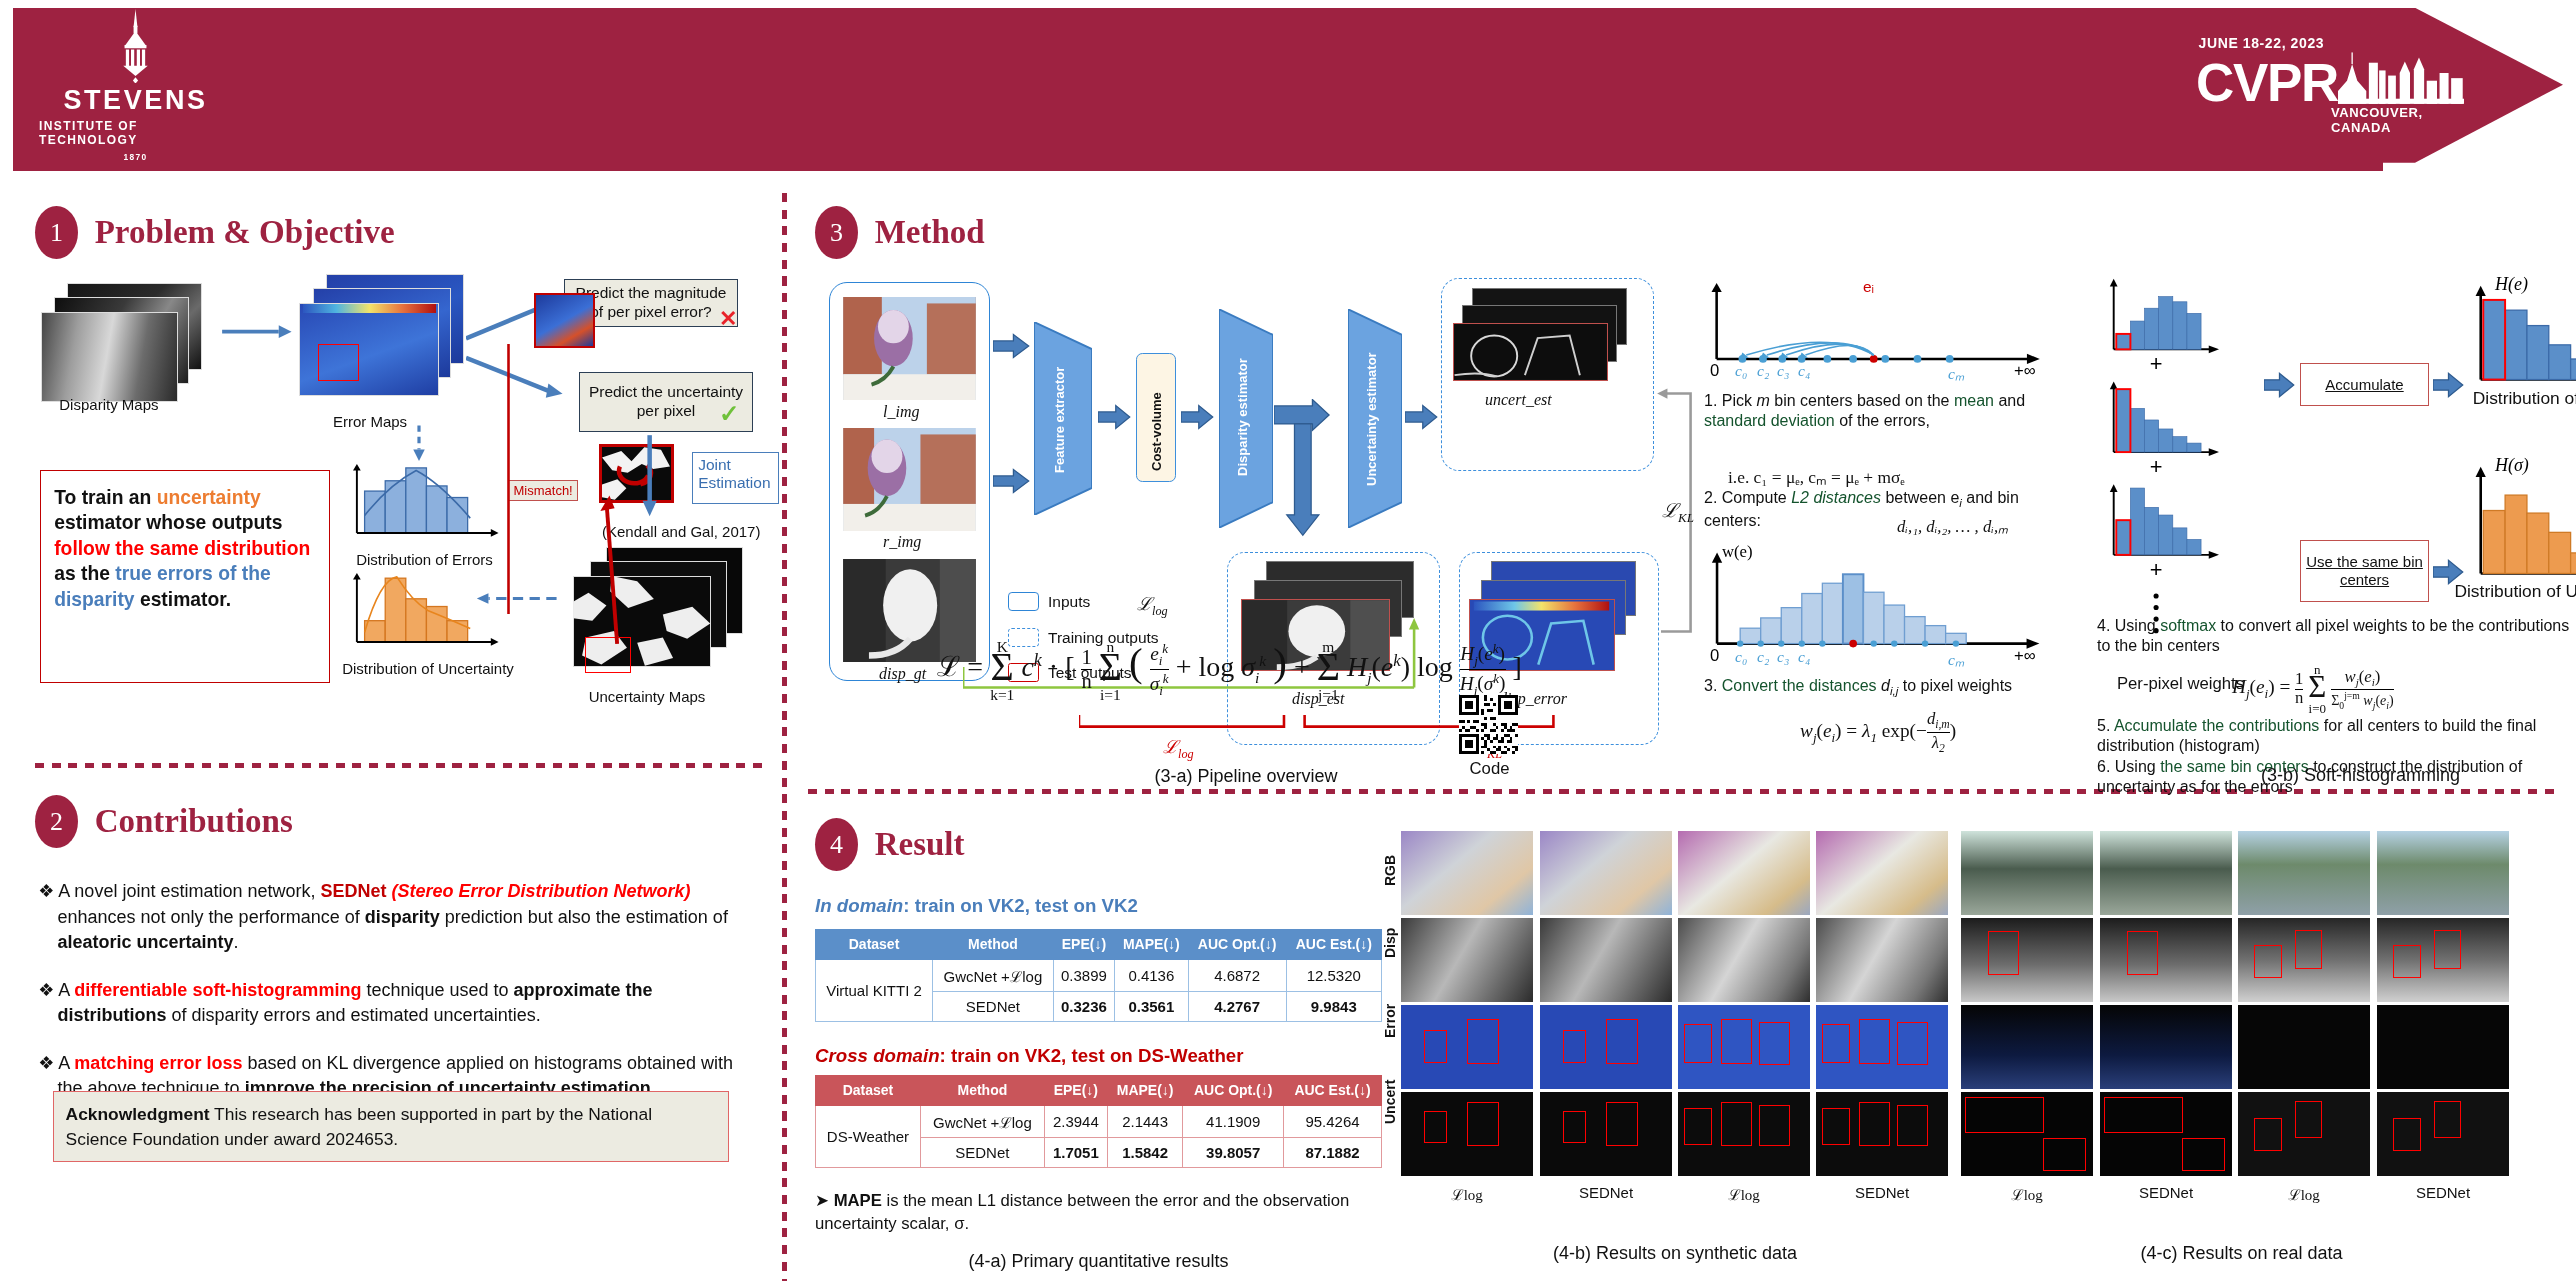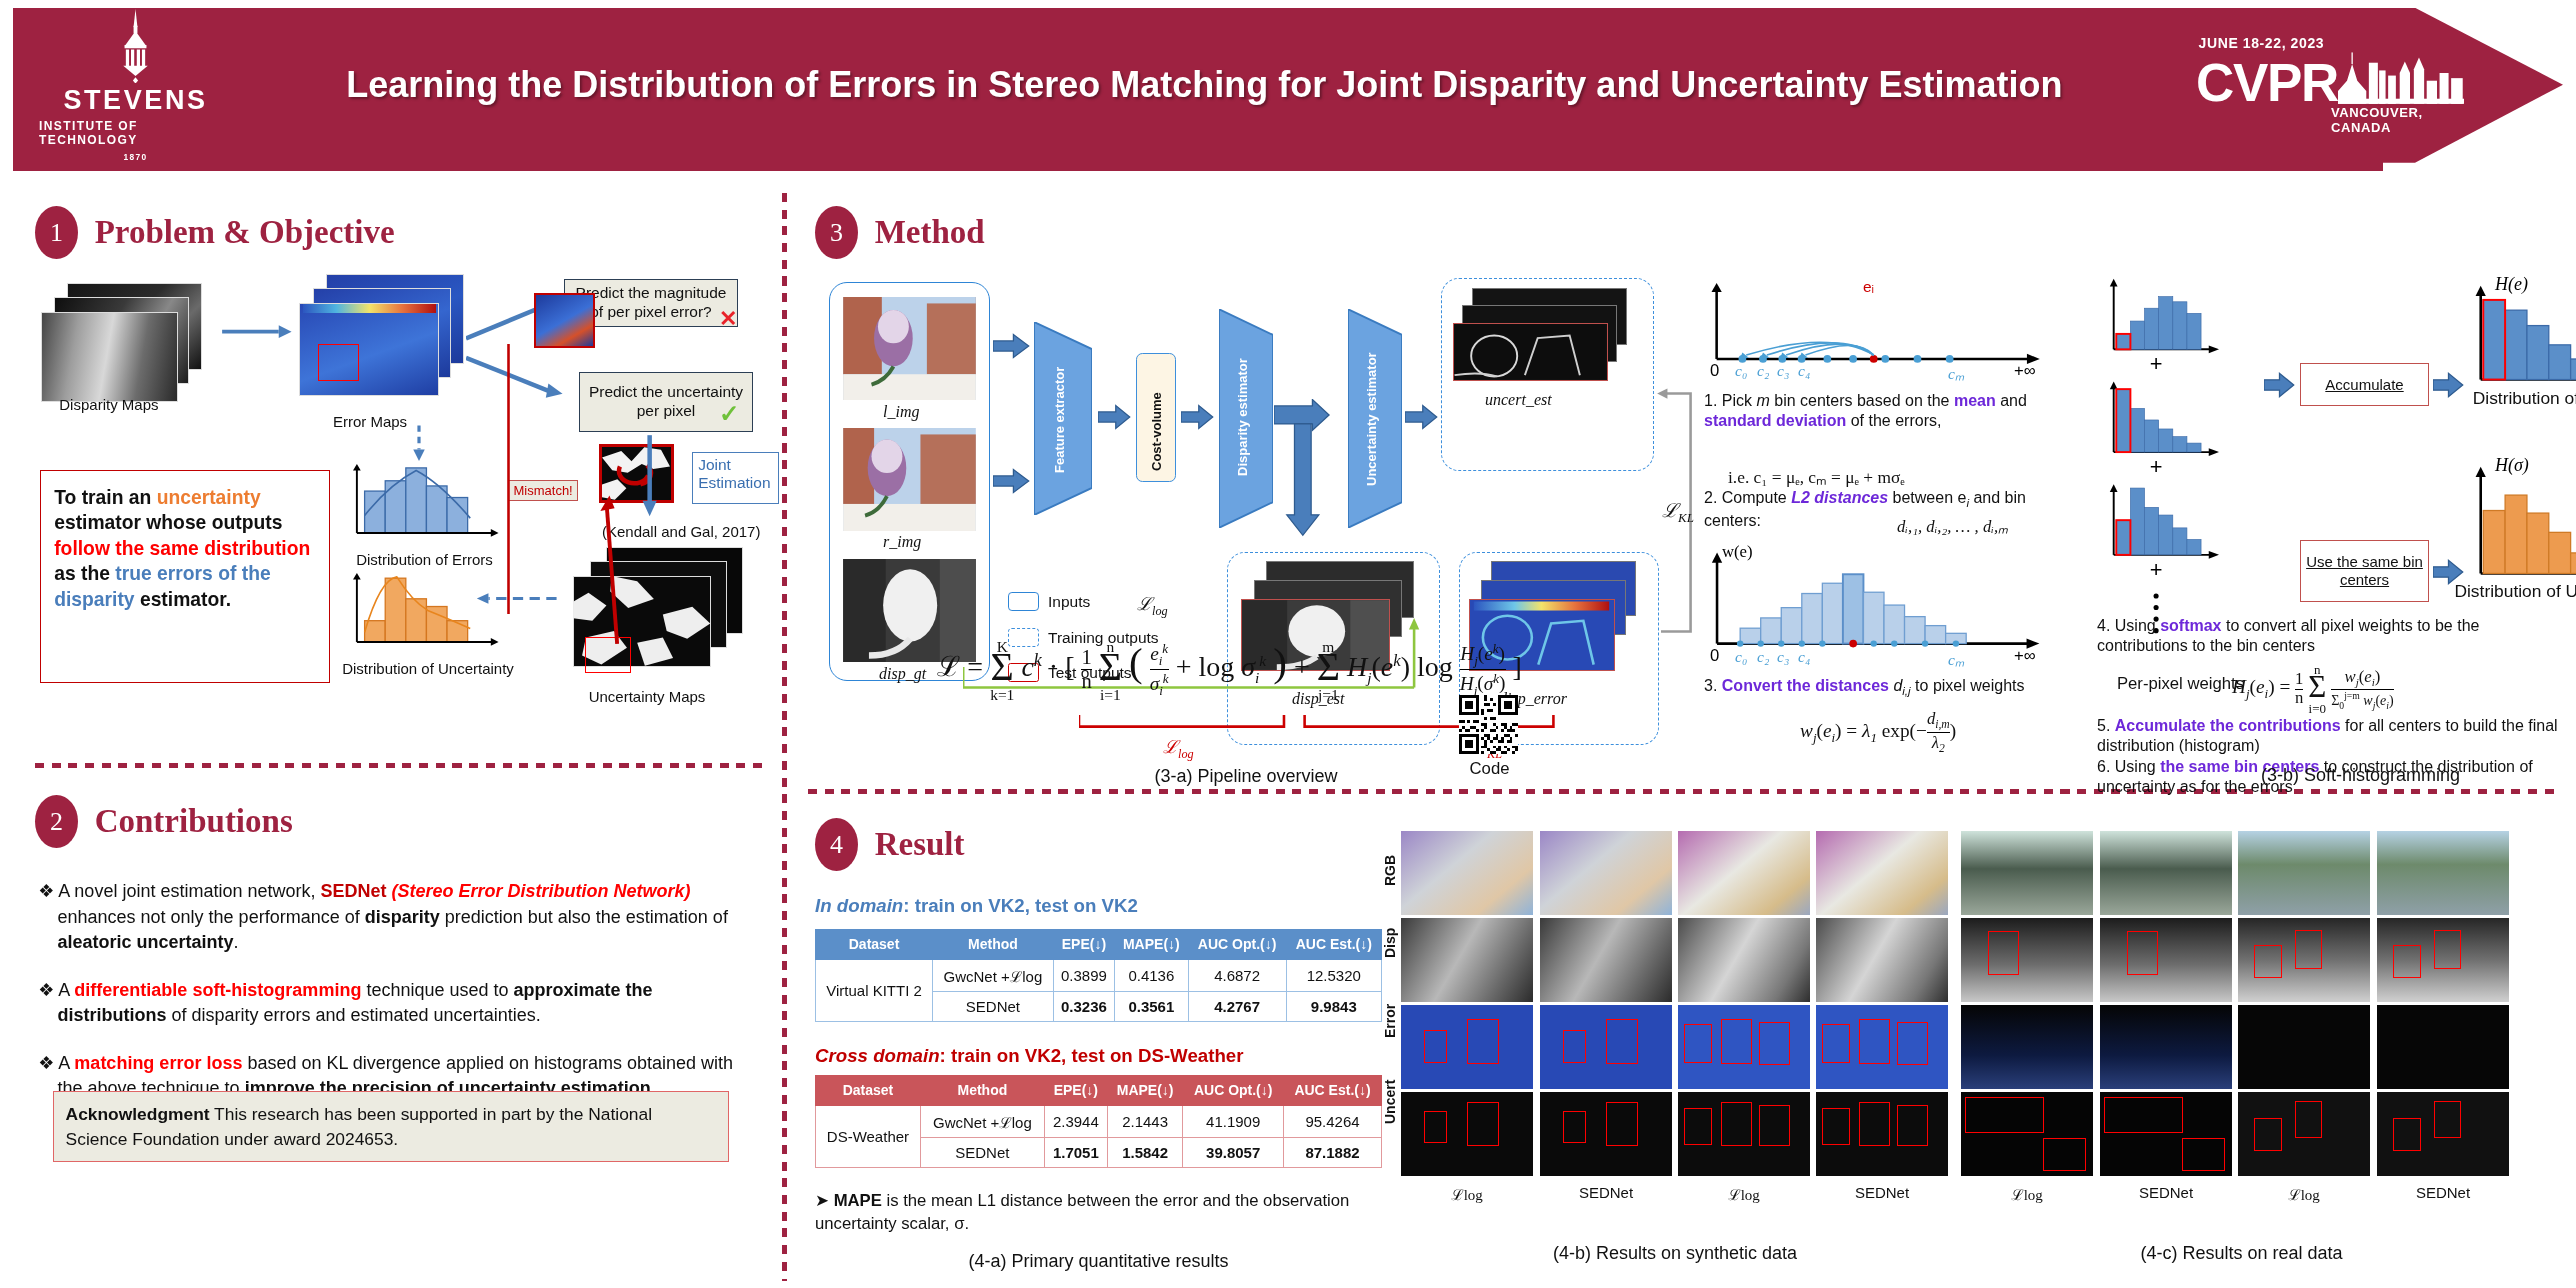--- a/index.html
+++ b/index.html
@@ -163,21 +163,21 @@
   }
 
   .legend-item { position: absolute; display: flex; align-items: center; gap: 9px; font-size: 15.5px; color:#111; }
   .legend-sw { width: 31px; height: 19.3px; background: #fff; }
 
   .italic-cap { position: absolute; font-family: "Liberation Serif", serif; font-style: italic; font-size: 16px; color: #111; }
 
   .formula { position: absolute; font-family: "Liberation Serif", serif; color: #111; }
 
   .sh-text { position: absolute; font-size: 16px; line-height: 1.28; color: #111; }
-  .sh-red { color: #6d28d9; font-weight: bold; }
+  .sh-red { color: #14532d; font-weight: normal; }
 
   .qr { position: absolute; }
   .accum-box {
     position: absolute; border: 1.3px solid #c0504d; background: #fff;
     font-size: 15px; color: #111; text-align: center;
     display: flex; align-items: center; justify-content: center; line-height: 1.2; text-decoration: underline;
   }
 
   .sub-cap { position: absolute; font-size: 18px; color: #111; text-align: center; }
 
@@ -225,21 +225,20 @@
       <rect fill="#fff" x="65" y="63" width="5" height="26"></rect>
       <polygon fill="#fff" points="36,88 74,88 55,104 "></polygon>
       <polygon fill="#fff" points="55,106 59,111 55,116 51,111"></polygon>
     </svg>
     <div class="stevens-name">STEVENS</div>
     <div class="stevens-sub">INSTITUTE OF TECHNOLOGY</div>
     <div class="stevens-year">1870</div>
   </div>
 
   <div class="header-text">
-    <div class="poster-title">Learning the Distribution of Errors in Stereo Matching for Joint Disparity and Uncertainty Estimation</div>
   </div>
 
   <div class="cvpr-block">
     <div class="cvpr-date">JUNE 18-22, 2023</div>
     <div class="cvpr-row">
       <div class="cvpr-word">CVPR</div>
       <svg class="cvpr-sky" viewBox="0 0 210 82">
         <polygon fill="#fff" points="0,82 0,62 14,46 22,20 30,46 44,62 44,82"></polygon>
         <rect fill="#fff" x="21" y="2" width="2" height="18"></rect>
         <rect fill="#fff" x="48" y="18" width="14" height="64"></rect>

